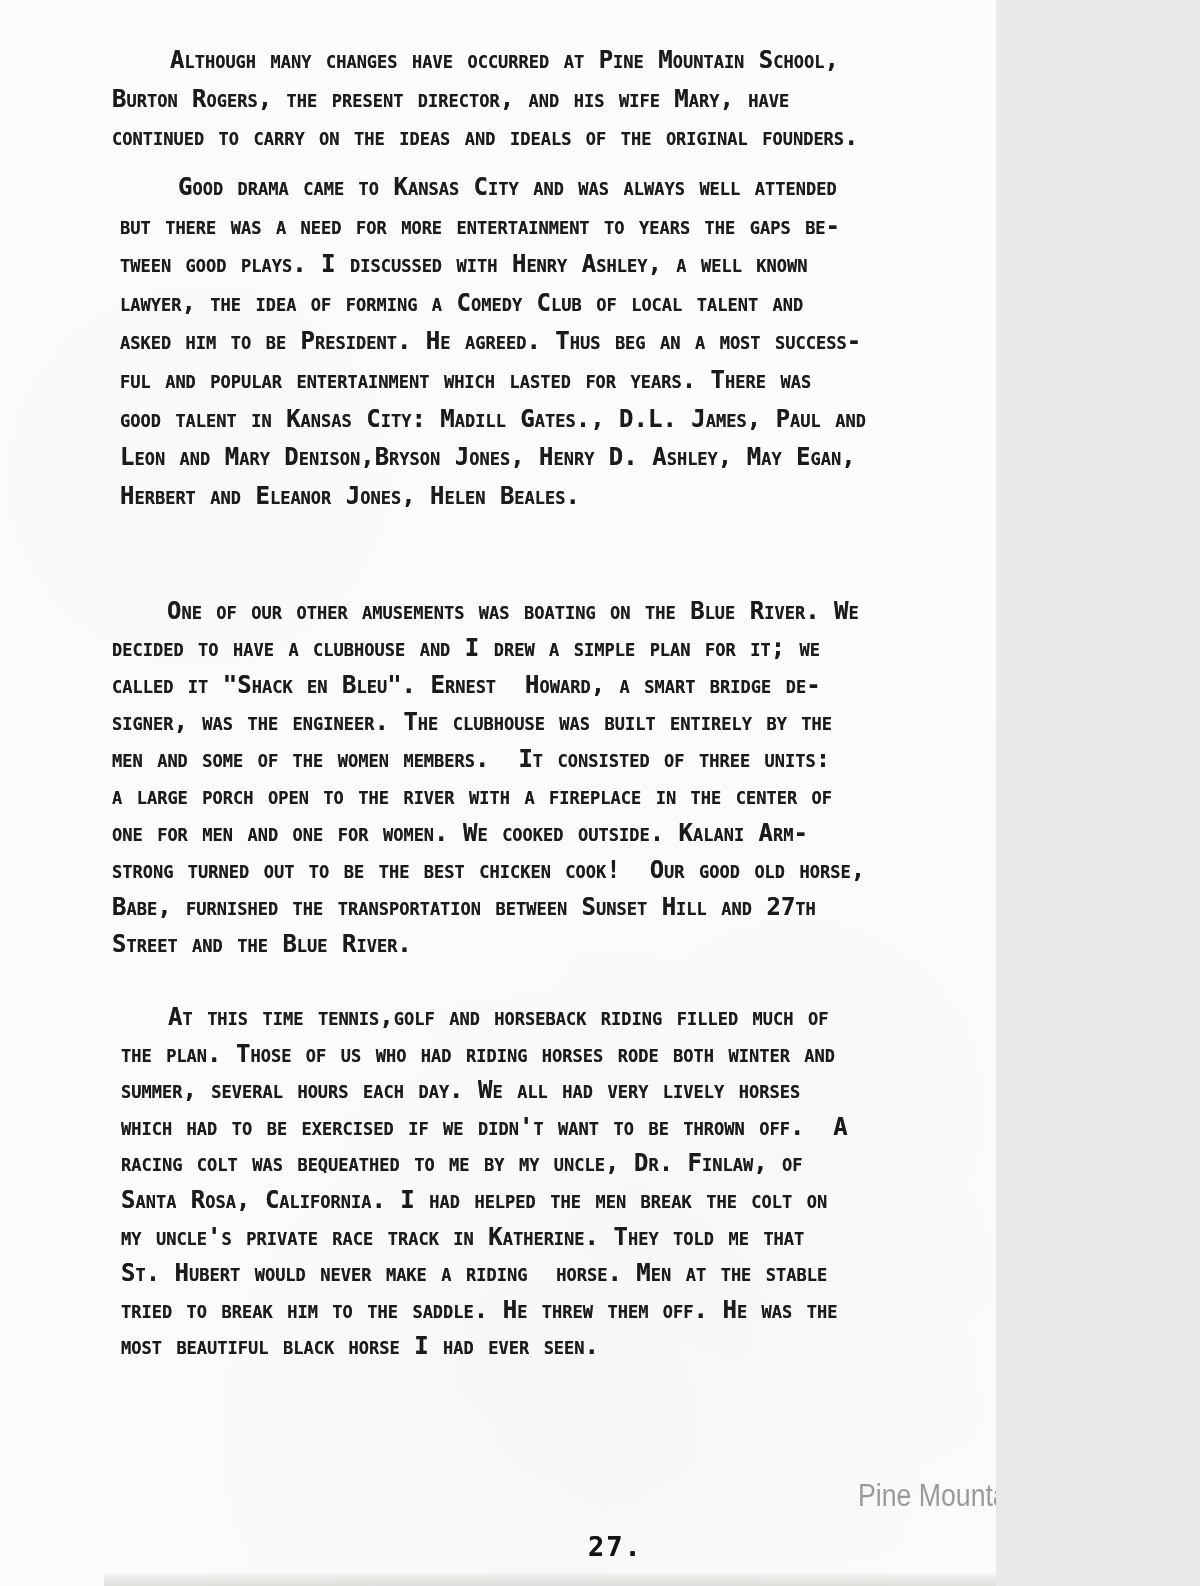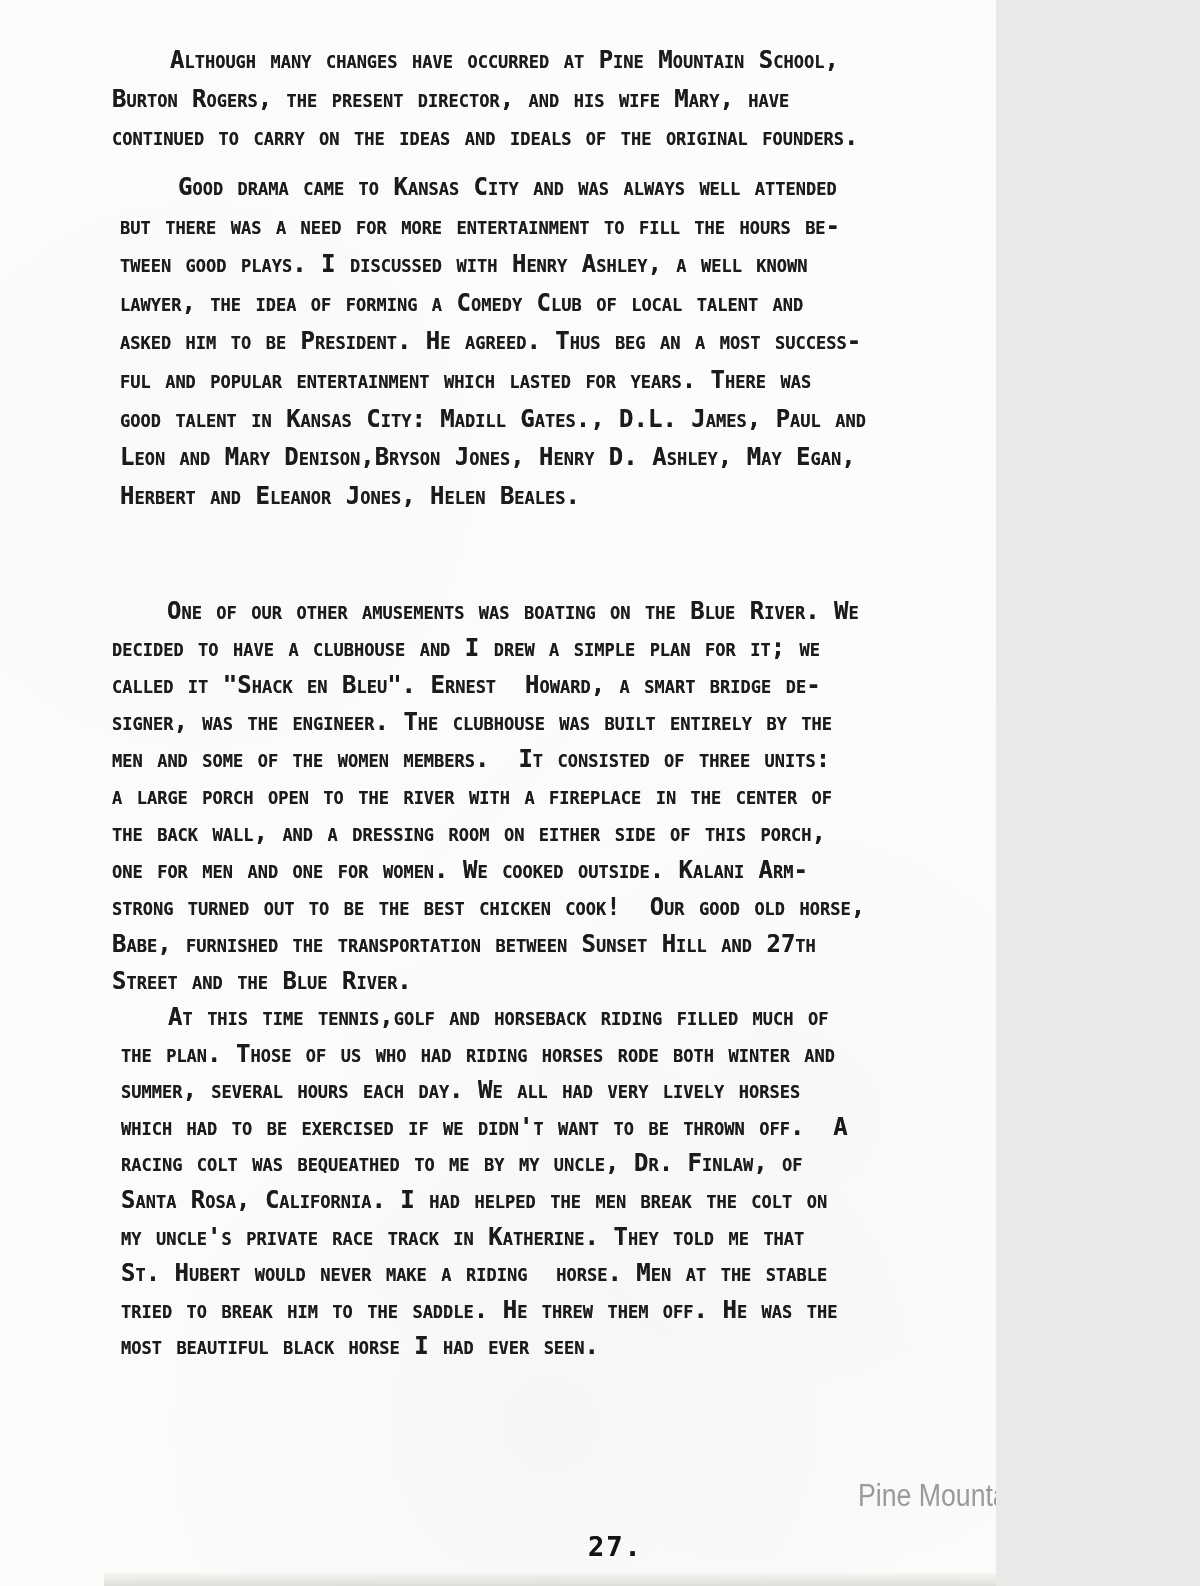--- a/index.html
+++ b/index.html
@@ -79,38 +79,37 @@
 <div class="page">
 
   <div class="para" id="para-1">
       <div class="line">Although many changes have occurred at Pine Mountain School,</div>
       <div class="line">Burton Rogers, the present director, and his wife Mary, have</div>
       <div class="line">continued to carry on the ideas and ideals of the original founders.</div>
     </div>
 
   <div class="para" id="para-2">
       <div class="line">Good drama came to Kansas City and was always well attended</div>
-      <div class="line">but there was a need for more entertainment to fill the hours be-</div>
+      <div class="line">but there was a need for more entertainment to years the gaps be-</div>
       <div class="line">tween good plays. I discussed with Henry Ashley, a well known</div>
       <div class="line">lawyer, the idea of forming a Comedy Club of local talent and</div>
       <div class="line">asked him to be President. He agreed. Thus beg an a most success-</div>
       <div class="line">ful and popular entertainment which lasted for years. There was</div>
       <div class="line">good talent in Kansas City: Madill Gates., D.L. James, Paul and</div>
       <div class="line">Leon and Mary Denison,Bryson Jones, Henry D. Ashley, May Egan,</div>
       <div class="line">Herbert and Eleanor Jones, Helen Beales.</div>
     </div>
 
   <div class="para" id="para-3">
       <div class="line">One of our other amusements was boating on the Blue River. We</div>
       <div class="line">decided to have a clubhouse and I drew a simple plan for it; we</div>
       <div class="line">called it "Shack en Bleu". Ernest  Howard, a smart bridge de-</div>
       <div class="line">signer, was the engineer. The clubhouse was built entirely by the</div>
       <div class="line">men and some of the women members.  It consisted of three units:</div>
       <div class="line">a large porch open to the river with a fireplace in the center of</div>
-      <div class="line">the back wall, and a dressing room on either side of this porch,</div>
       <div class="line">one for men and one for women. We cooked outside. Kalani Arm-</div>
       <div class="line">strong turned out to be the best chicken cook!  Our good old horse,</div>
       <div class="line">Babe, furnished the transportation between Sunset Hill and 27th</div>
       <div class="line">Street and the Blue River.</div>
     </div>
 
   <div class="para" id="para-4">
       <div class="line">At this time tennis,golf and horseback riding filled much of</div>
       <div class="line">the plan. Those of us who had riding horses rode both winter and</div>
       <div class="line">summer, several hours each day. We all had very lively horses</div>

